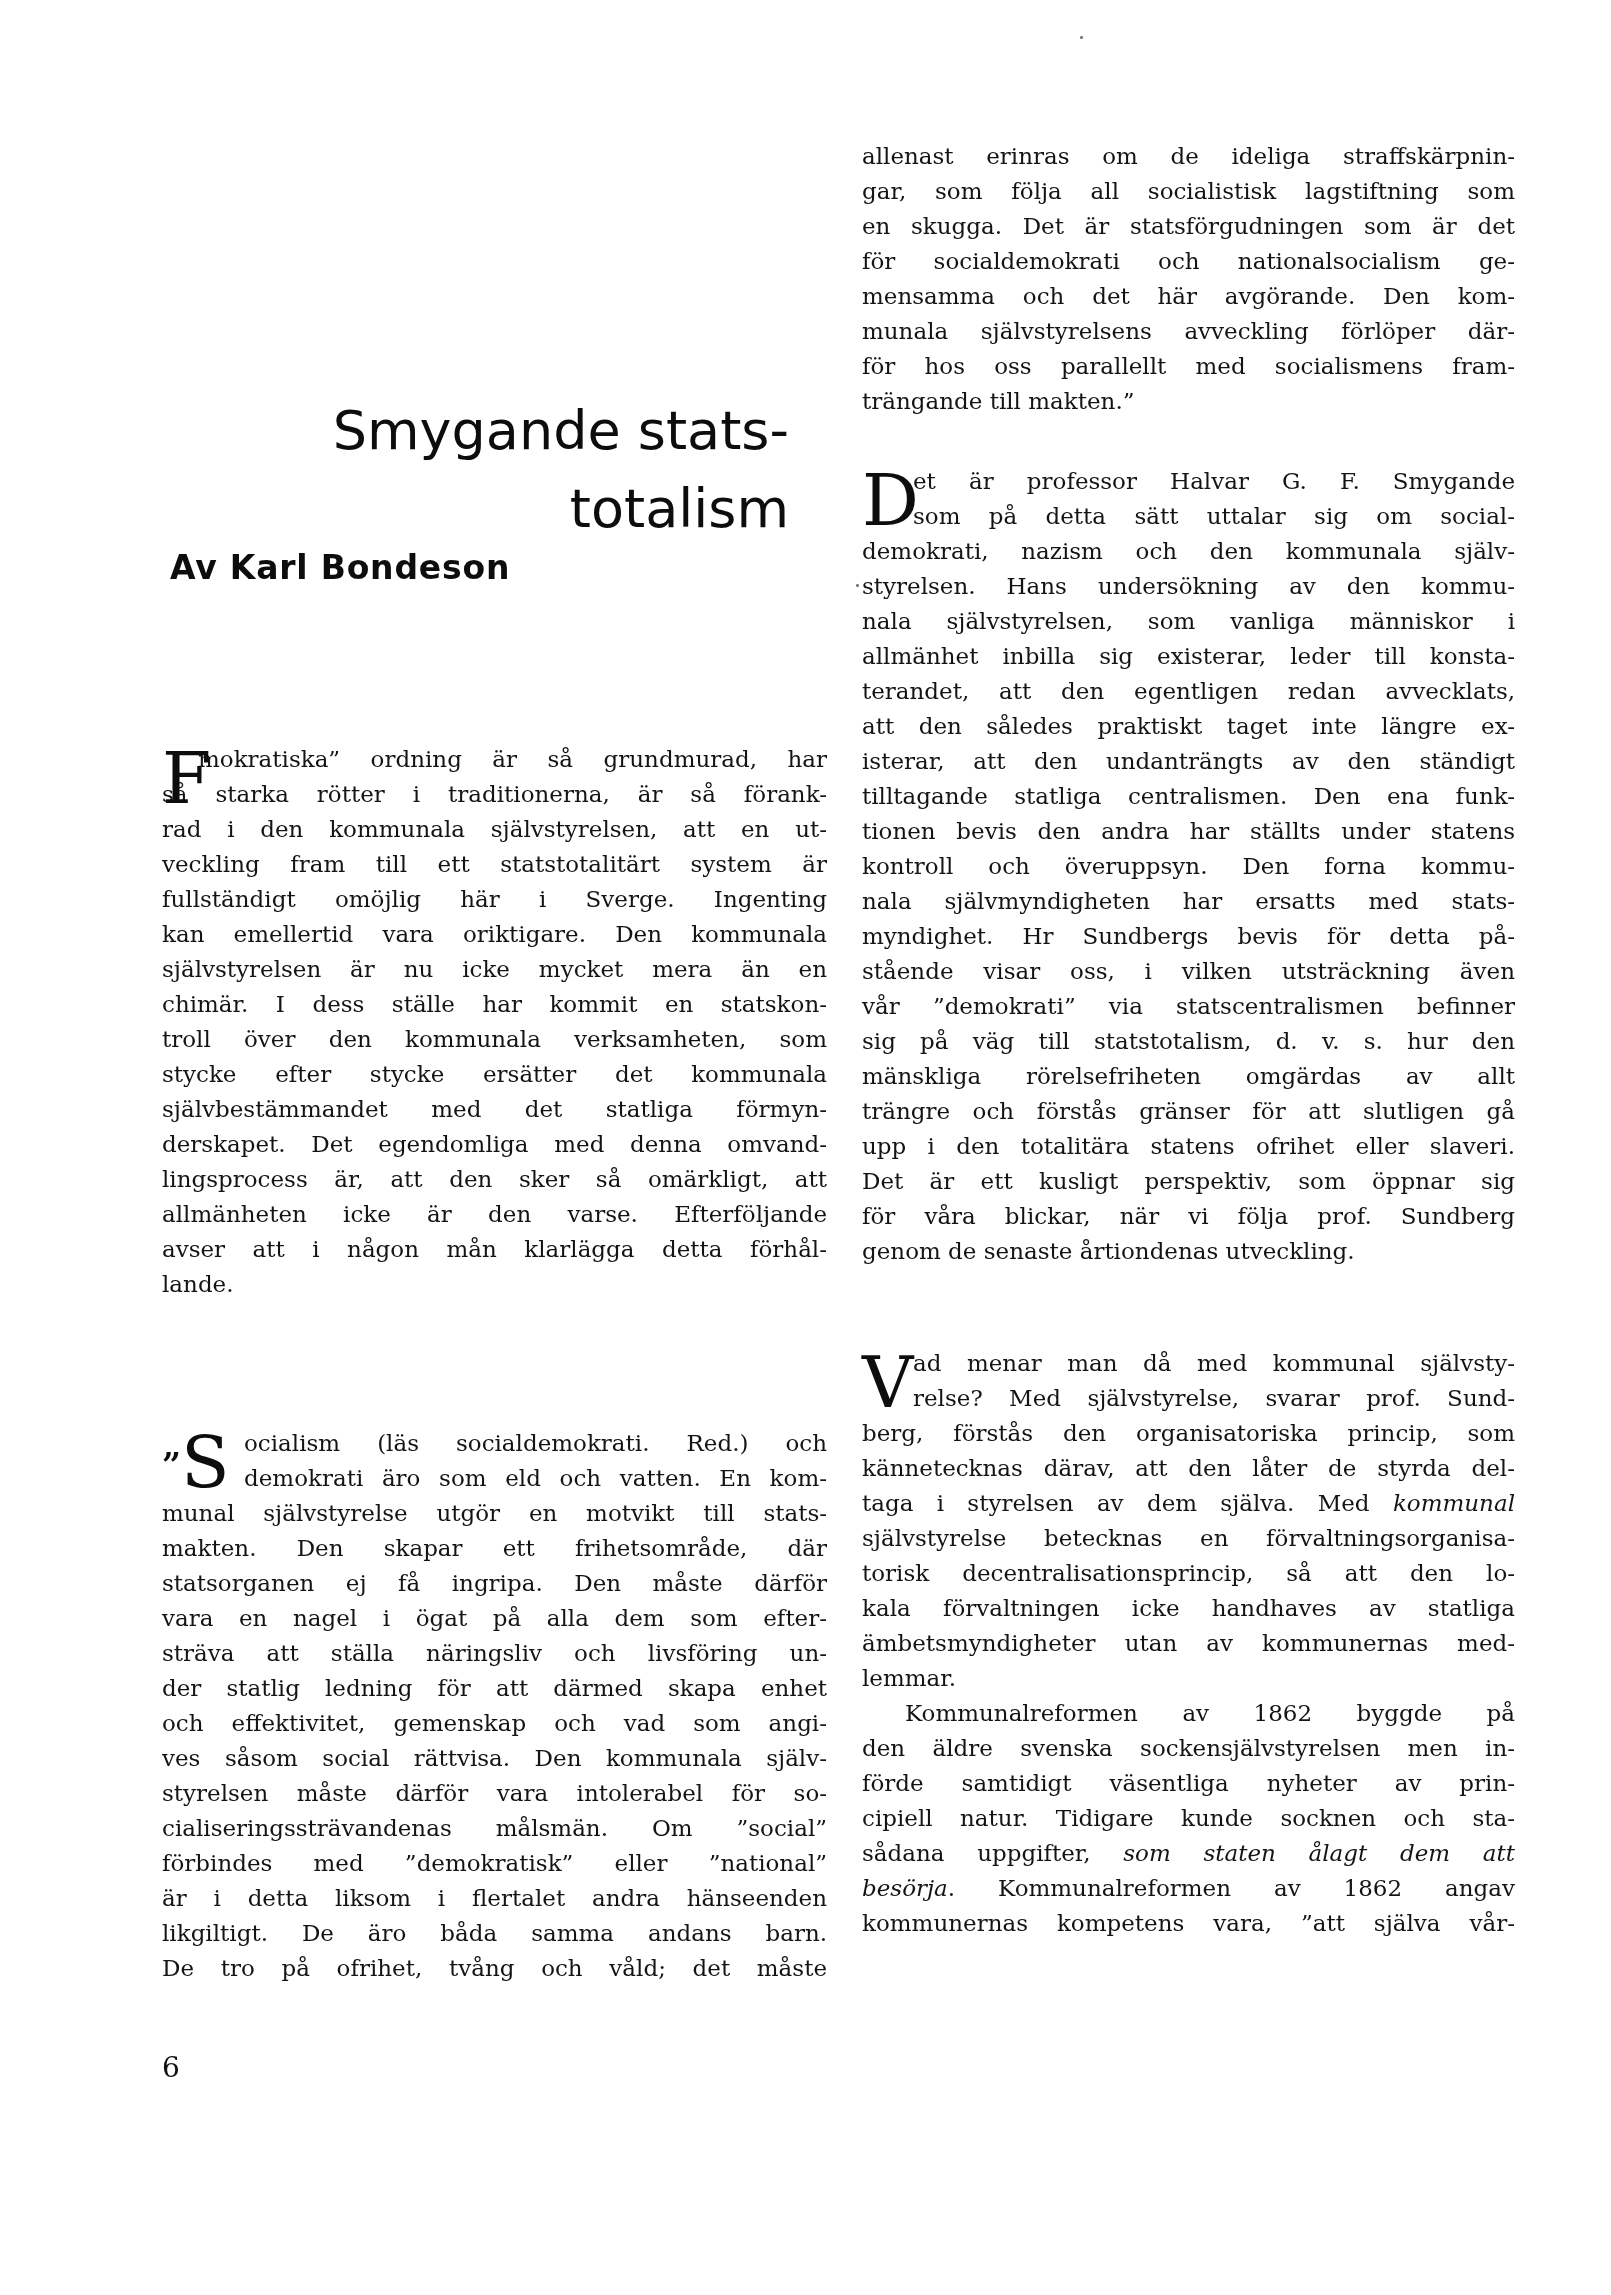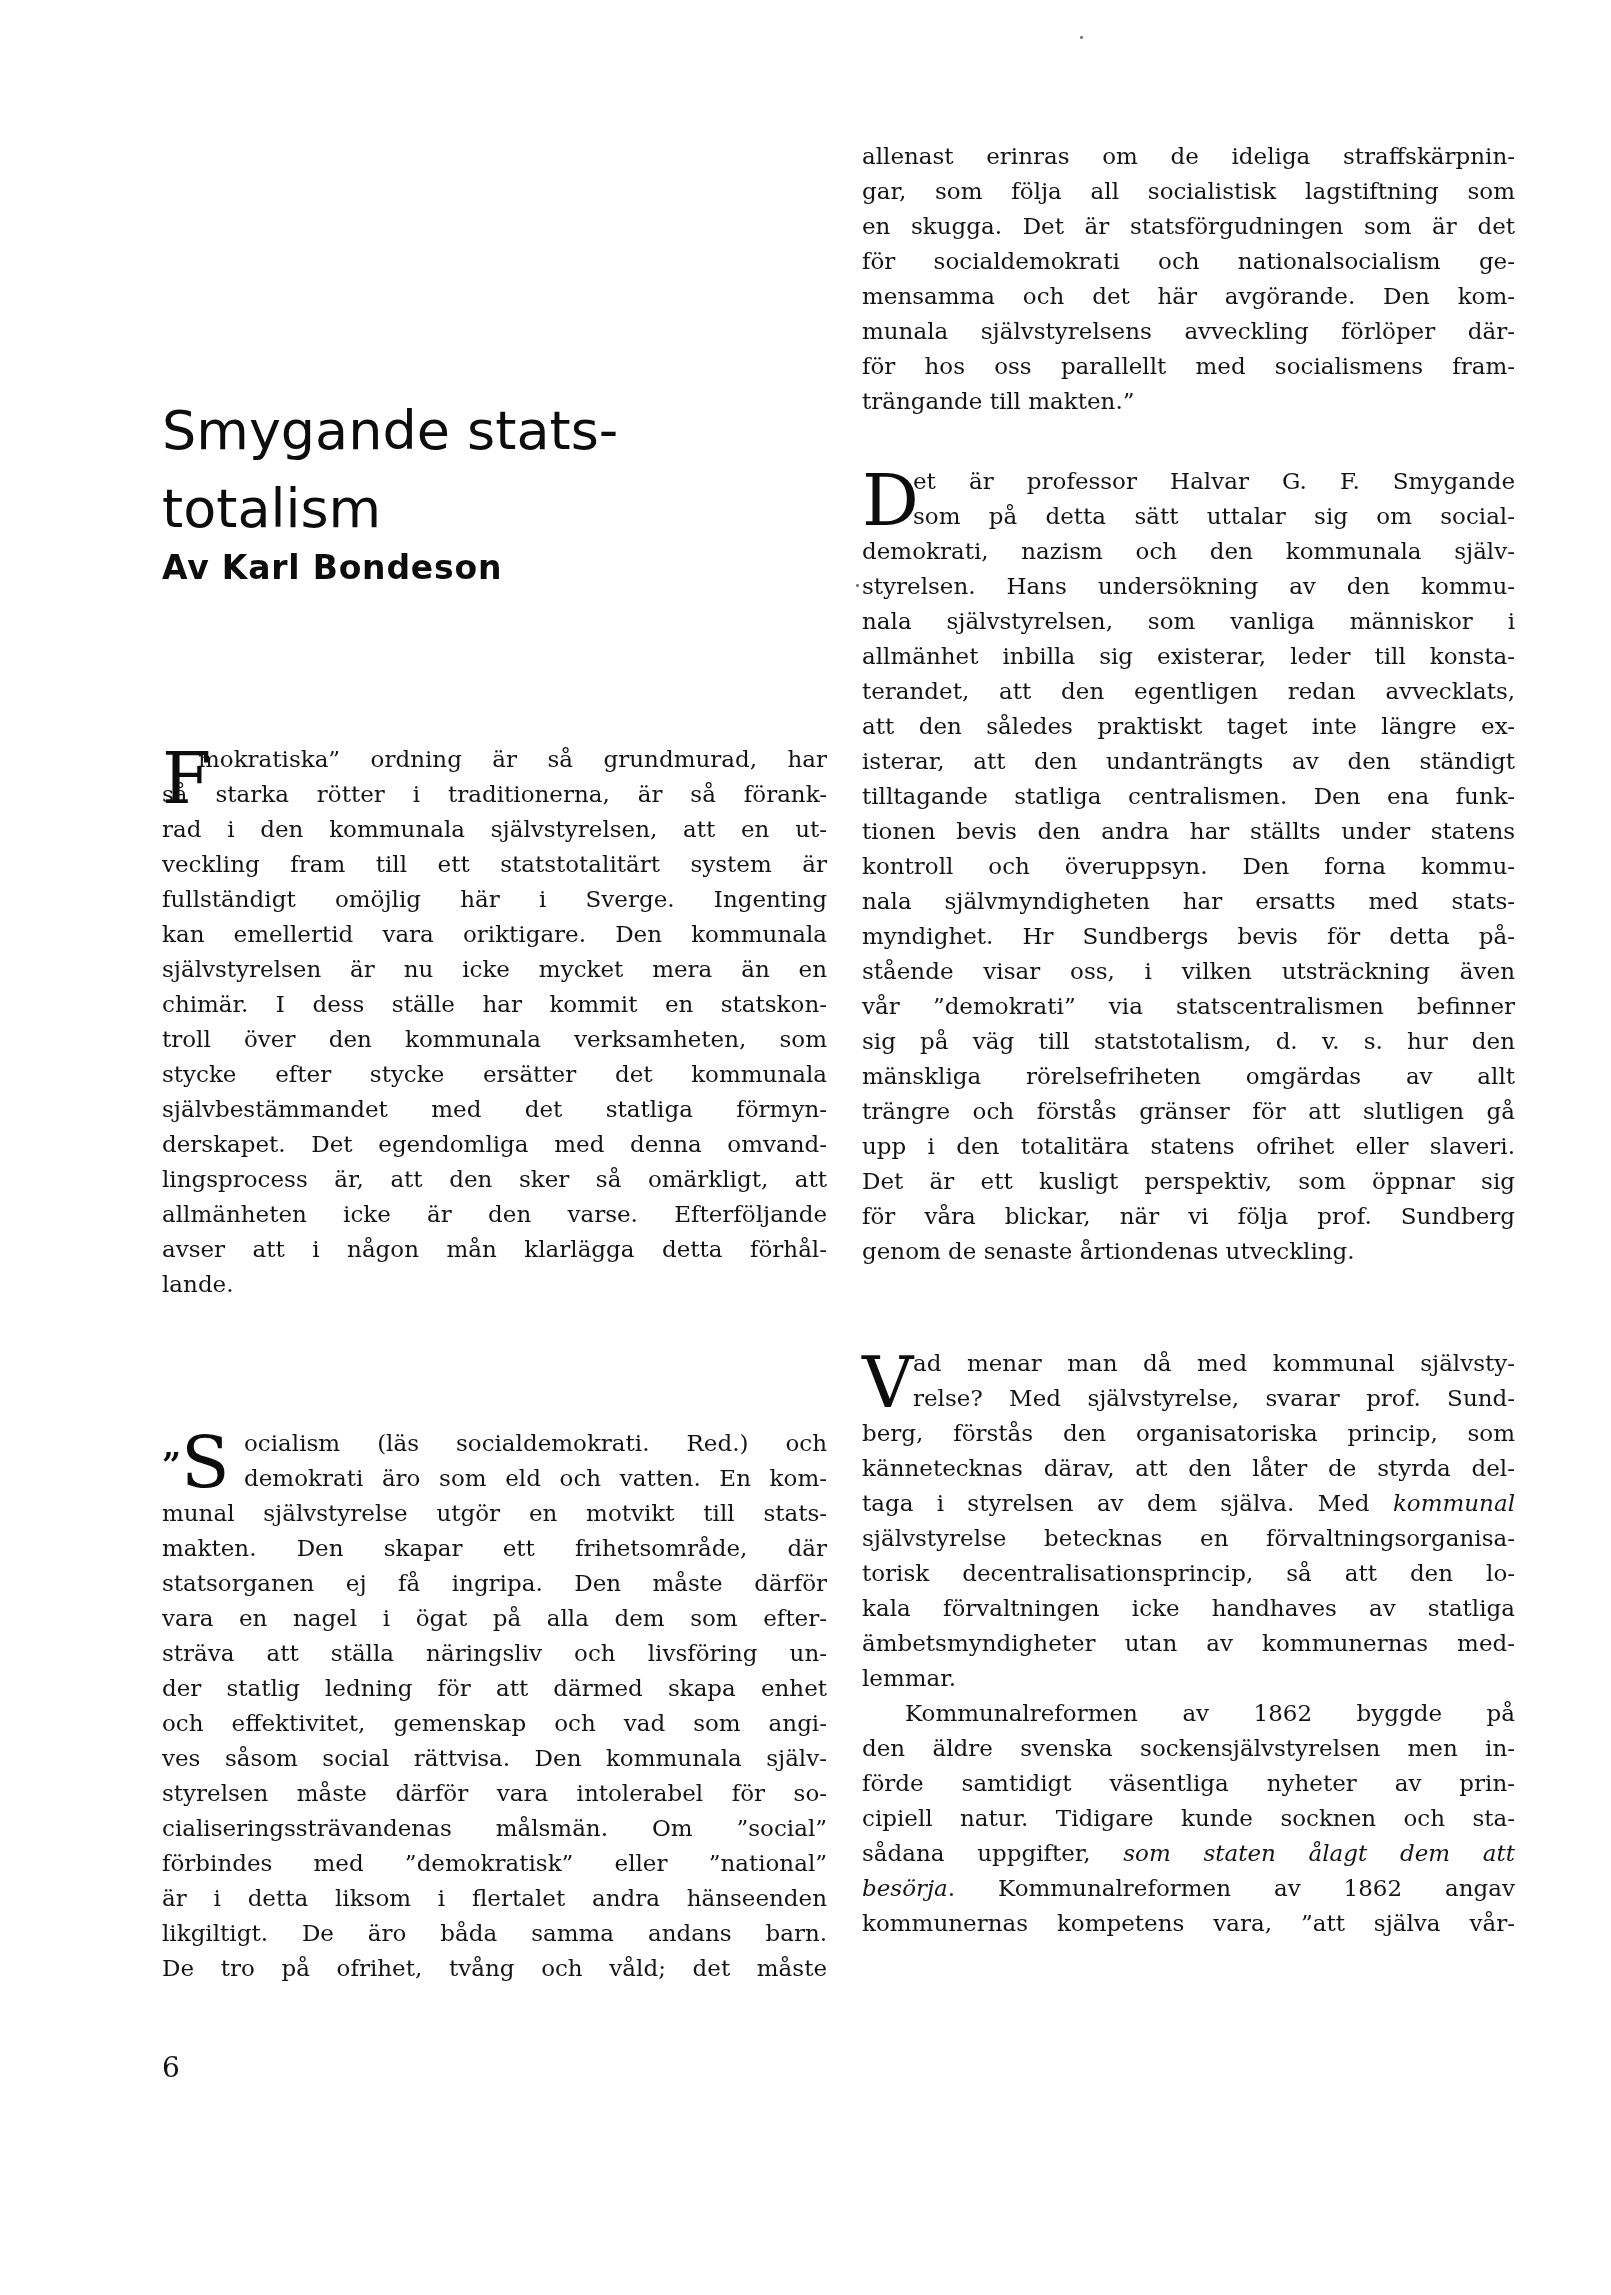--- a/index.html
+++ b/index.html
@@ -1,22 +1,22 @@
 <!DOCTYPE html>
 <html style="font-size:13px"><head>
 <meta charset="utf-8">
 <style>
   html, body { margin: 0; padding: 0; background: #ffffff; }
   body { width: 1611px; height: 2295px; position: relative; overflow: hidden; color: #111; }
   .page { position: absolute; left: 0; top: 0; width: 1611px; height: 2295px; background: #fff; }
   .title { position: absolute; left: 162px; top: 356px; width: 627px;
     font-family: "DejaVu Sans", sans-serif; font-size: 54px; line-height: 78px; font-weight: 500;
     letter-spacing: 0px; color: #0d0d0d; }
-  .title .line { display: block; white-space: nowrap; }
-  .author { position: absolute; left: 162px; top: 548px; font-family: "DejaVu Sans", sans-serif;
+  .title .line { display: block; white-space: nowrap; text-align: right; }
+  .author { position: absolute; left: 170px; top: 548px; font-family: "DejaVu Sans", sans-serif;
     font-size: 33px; font-weight: bold; letter-spacing: 0.8px; color: #0d0d0d; white-space: nowrap; }
   .col { position: absolute; font-family: "DejaVu Serif", serif; font-size: 23px; color: #141414; }
   .col-left { left: 162px; width: 665px; }
   .col-right { left: 862px; width: 653px; }
   .para { position: relative; margin: 0; }
   .ln { display: block; height: 35px; line-height: 35px; white-space: nowrap;
     text-align: justify; text-align-last: justify; overflow: visible; }
   .ln.last { text-align-last: left; }
   .ln.indent-drop { padding-left: 36px; }
   .ln.indent { padding-left: 43px; }

